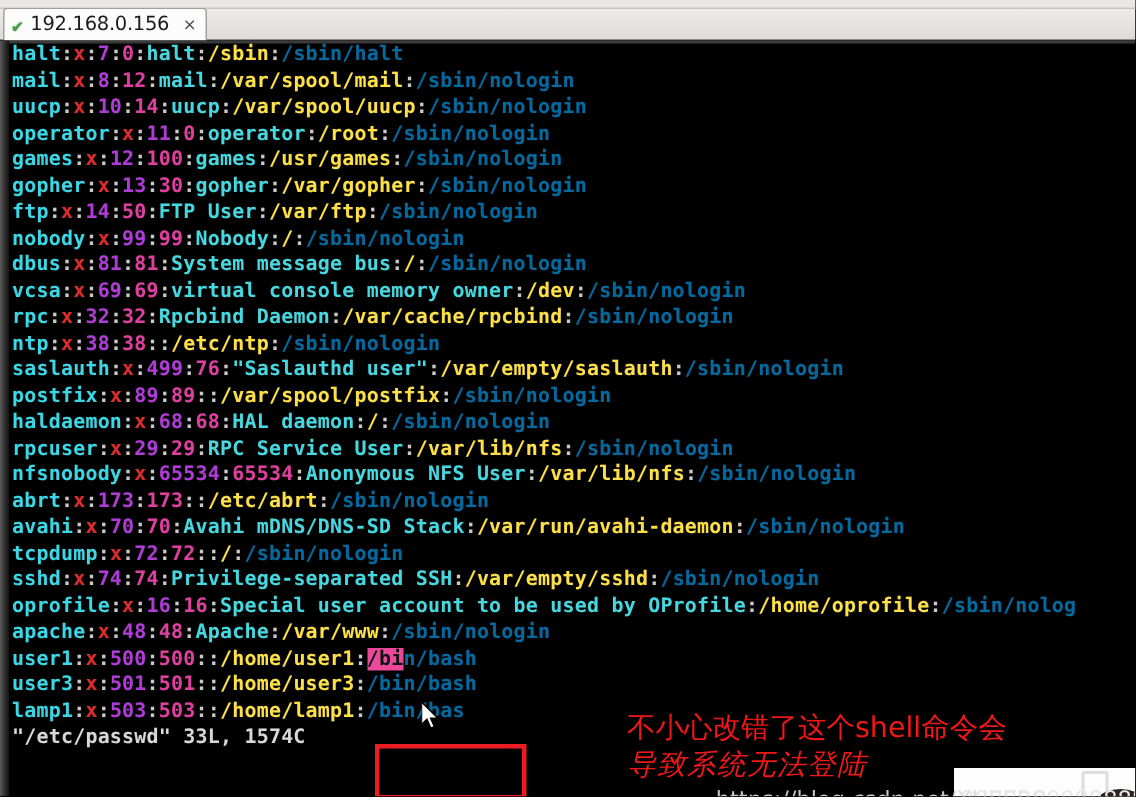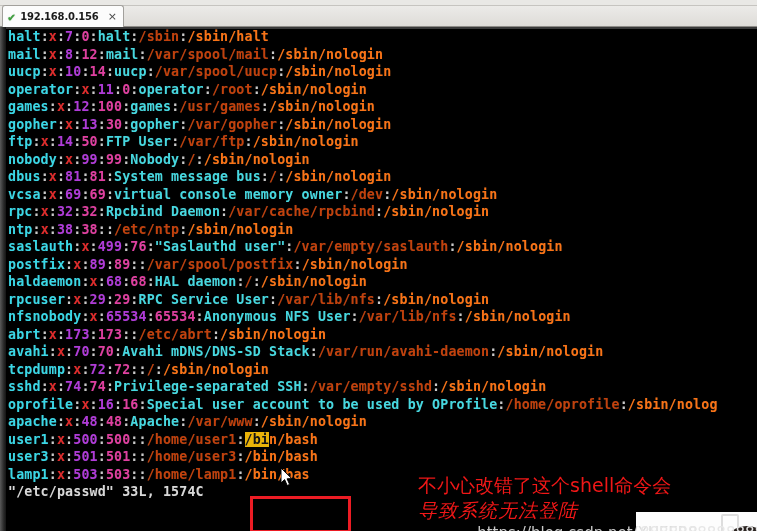--- a/index.html
+++ b/index.html
@@ -27,21 +27,21 @@
     border:1px solid #a2a09c;border-bottom:none;
     border-top-left-radius:3px;border-top-right-radius:3px;
     box-sizing:border-box;
   }
   #tab .check{
     font-size:12px;color:#3fa13f;line-height:1;
     text-shadow:0 0 1px #2d7a2d;
   }
   #tab .label{
     font-family:"DejaVu Sans","Liberation Sans",sans-serif;
-    font-size:10px;font-weight:bold;color:#1b1b1b;letter-spacing:-.2px;
+    font-size:13px;font-weight:normal;color:#1b1b1b;letter-spacing:-.2px;
     white-space:nowrap;
   }
   #tab .close{
     font-family:"DejaVu Sans","Liberation Sans",sans-serif;
     font-size:11px;color:#4a4a4a;margin-left:4px;cursor:pointer;
   }
 
   
   #term{
     position:absolute;left:0;top:27px;width:757px;height:504px;
@@ -66,24 +66,24 @@
   }
   .ln{height:17.5px;}
 
   
   .u   {color:#3ad7e6;}           
   .sep {color:#c9c9c9;}           
   .x   {color:#e02b2b;}           
   .uid {color:#b03bd9;}           
   .gid {color:#e03fa0;}           
   .cmt {color:#46d8e0;}           
-  .pth {color:#c2410c;}           
-  .sh  {color:#f97316;}           
+  .pth {color:#fde047;}           
+  .sh  {color:#0369a1;}           
   .plain{color:#d8d8d8;}
-  .hl  {background:#eab308;color:#111;}
+  .hl  {background:#ec4899;color:#111;}
 
   
   #redbox{
     position:absolute;left:250px;top:469px;width:101px;height:37px;
     border:3px solid #ec1c24;box-sizing:border-box;
     background:transparent;
   }
   #cursor{
     position:absolute;left:281px;top:441px;width:13px;height:19px;
     pointer-events:none;

